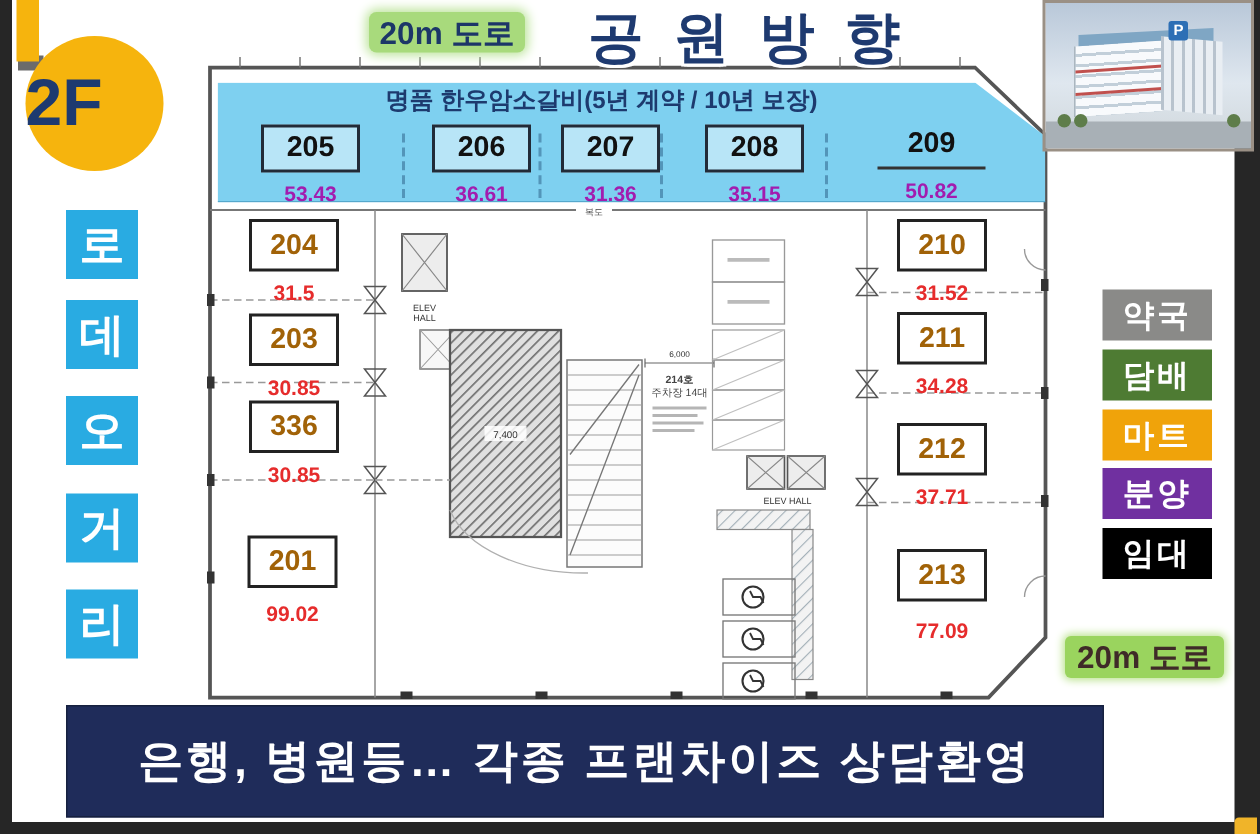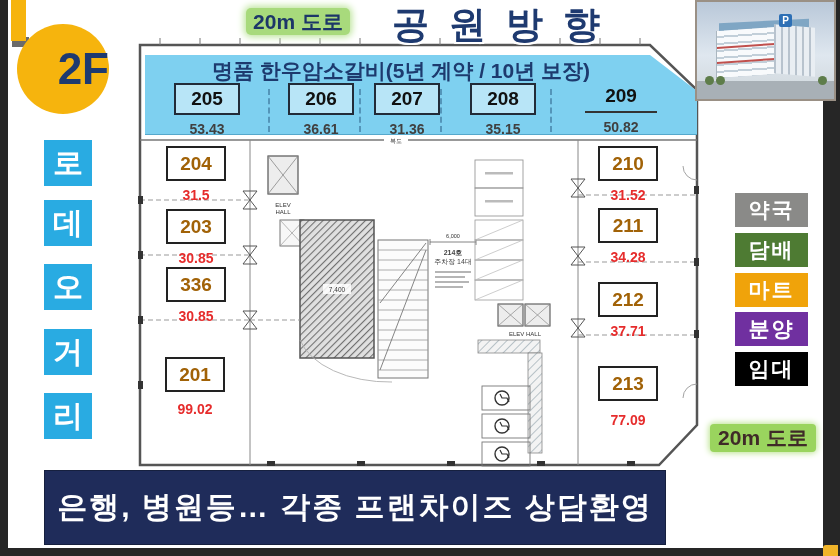--- a/index.html
+++ b/index.html
@@ -11,21 +11,21 @@
   #edge-left{left:0;top:0;width:8px;height:556px;}
   #edge-right{right:0;top:0;width:17px;height:556px;}
   #edge-bottom{left:0;top:548px;width:840px;height:8px;}
   #corner-yellow{position:absolute;right:2px;bottom:0;width:15px;height:11px;background:#f0b429;border-radius:3px 0 0 0;z-index:21;}
 
   
   #badge-bar{position:absolute;left:11px;top:0;width:15px;height:41px;background:#f6b40d;z-index:6;}
   #badge-shadow{position:absolute;left:12px;top:37px;width:17px;height:10px;background:#6b6b6b;z-index:5;}
   #floor-badge{
     position:absolute;left:17px;top:24px;width:92px;height:90px;border-radius:50%;
-    background:#f6b40d;display:flex;align-items:center;justify-content:flex-end;
+    background:#f6b40d;display:flex;align-items:center;justify-content:flex-start;
     font-size:44px;font-weight:bold;color:#1e3a70;z-index:7;
   }
 
   
   .rodeo-letter{
     position:absolute;left:44px;width:48px;height:46px;background:#29abe2;
     color:#fff;font-size:30px;font-weight:bold;display:flex;align-items:center;justify-content:center;z-index:6;
   }
   #rl0{top:140px}#rl1{top:200px}#rl2{top:264px}#rl3{top:329px}#rl4{top:393px}
 
@@ -73,35 +73,35 @@
   #plan{position:absolute;left:130px;top:38px;width:572px;height:432px;z-index:1;}
 
   
   #banner{
     position:absolute;left:145px;top:55px;width:552px;height:79px;background:#7ed0f0;
     clip-path:polygon(0 0,505px 0,552px 36px,552px 100%,0 100%);
     border-bottom:1px solid #55a8cc;z-index:3;
   }
   #banner-title{
     position:absolute;left:0;top:2px;width:512px;text-align:center;
-    font-size:21px;font-weight:bold;color:#1d3a6e;white-space:nowrap;z-index:2;
+    font-size:16px;font-weight:bold;color:#1d3a6e;white-space:nowrap;z-index:2;
   }
   .bsep{position:absolute;top:34px;bottom:2px;width:0;border-left:2px dashed rgba(40,90,130,.5);}
   #bs0{left:123px}#bs1{left:214px}#bs2{left:295px}#bs3{left:405px}
   .bunit{position:absolute;top:28px;width:72px;text-align:center;}
   #bu0{left:26px}#bu1{left:140px}#bu2{left:226px}#bu3{left:322px}#bu4{left:440px}
   .bunit .ubox{
     margin:0 auto;width:62px;height:28px;line-height:28px;background:rgba(255,255,255,.45);
     border:2px solid #222b38;font-size:19px;font-weight:bold;color:#111;
   }
   .bunit .uline{
     margin:0 auto;width:72px;height:28px;line-height:26px;border-bottom:2px solid #333;
     font-size:19px;font-weight:bold;color:#111;
   }
-  .bunit .uarea{margin-top:6px;font-size:14px;font-weight:bold;color:#404040;}
+  .bunit .uarea{margin-top:6px;font-size:14px;font-weight:bold;color:#a21caf;}
 
   
   .unit{position:absolute;width:72px;text-align:center;z-index:4;}
   .unit .ubox{
     margin:0 auto;width:56px;height:31px;line-height:31px;background:#fff;
     border:2px solid #222;font-size:19px;font-weight:bold;color:#a16207;
   }
   .unit .uarea{margin-top:6px;font-size:14px;font-weight:bold;color:#e62c2c;}
   #u204{left:160px;top:146px}#u203{left:160px;top:209px}#u202{left:160px;top:267px}#u201{left:159px;top:357px}
   #u210{left:592px;top:146px}#u211{left:592px;top:208px}#u212{left:592px;top:282px}#u213{left:592px;top:366px}
@@ -119,21 +119,21 @@
   #sl4{top:352px;background:#000000}
 
   
   #road-bottom{
     position:absolute;left:710px;top:424px;width:106px;height:28px;
     background:#9ad45e;border-radius:4px;box-shadow:0 0 6px 1px #b9e28c;
     display:flex;align-items:center;justify-content:center;
     font-size:21px;font-weight:bold;color:#3f2a28;z-index:6;
   }
   #bottom-banner{
-    position:absolute;left:44px;top:470px;width:622px;height:75px;background:#1f2c5a;
+    position:absolute;left:44px;top:470px;width:692px;height:75px;background:#1f2c5a;
     border:1px solid #16203f;box-sizing:border-box;
     display:flex;align-items:center;justify-content:center;z-index:6;
   }
   #bottom-banner span{
     color:#fff;font-size:30px;font-weight:bold;letter-spacing:2px;white-space:nowrap;
   }
 
   svg text{font-family:"Liberation Sans","DejaVu Sans",sans-serif;}
 </style>
 </head>

